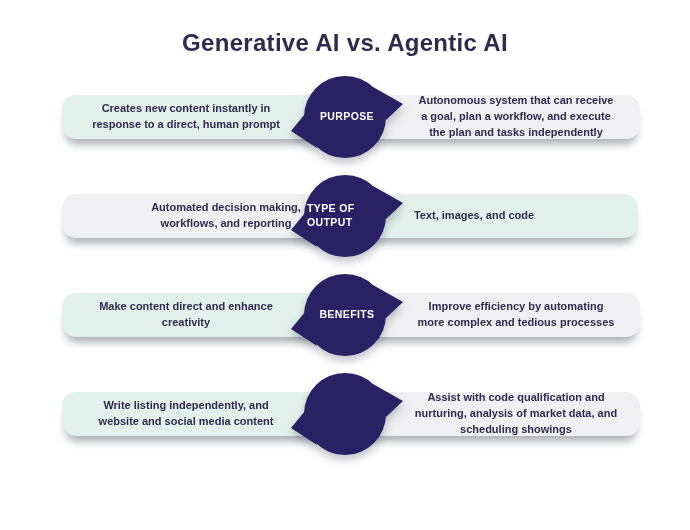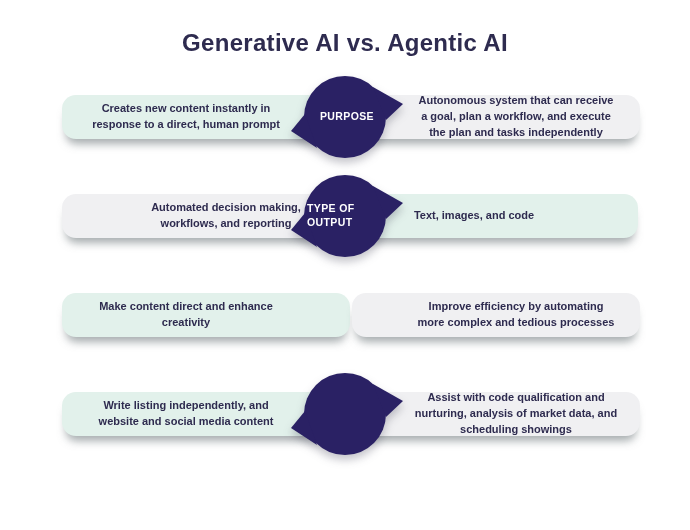--- a/index.html
+++ b/index.html
@@ -121,20 +121,28 @@
       </div>
     </div>
 
     <div class="row">
       <div class="pill pill-left">
         <p class="pill-text">Make content direct and enhance creativity</p>
       </div>
       <div class="pill pill-right">
         <p class="pill-text">Improve efficiency by automating more complex and tedious processes</p>
       </div>
+      <div class="badge">
+        <svg viewBox="0 0 116 104" aria-hidden="true">
+          <circle cx="56" cy="52" r="41" fill="#2a2164"></circle>
+          <polygon points="84,22 97,55 114,39" fill="#2a2164"></polygon>
+          <polygon points="28,83 16,49 2,66" fill="#2a2164"></polygon>
+        </svg>
+        <span class="badge-label">BENEFITS</span>
+      </div>
     </div>
 
     <div class="row">
       <div class="pill pill-left">
         <p class="pill-text">Write listing independently, and website and social media content</p>
       </div>
       <div class="pill pill-right">
         <p class="pill-text">Assist with code qualification and nurturing, analysis of market data, and scheduling showings</p>
       </div>
       <div class="badge">

